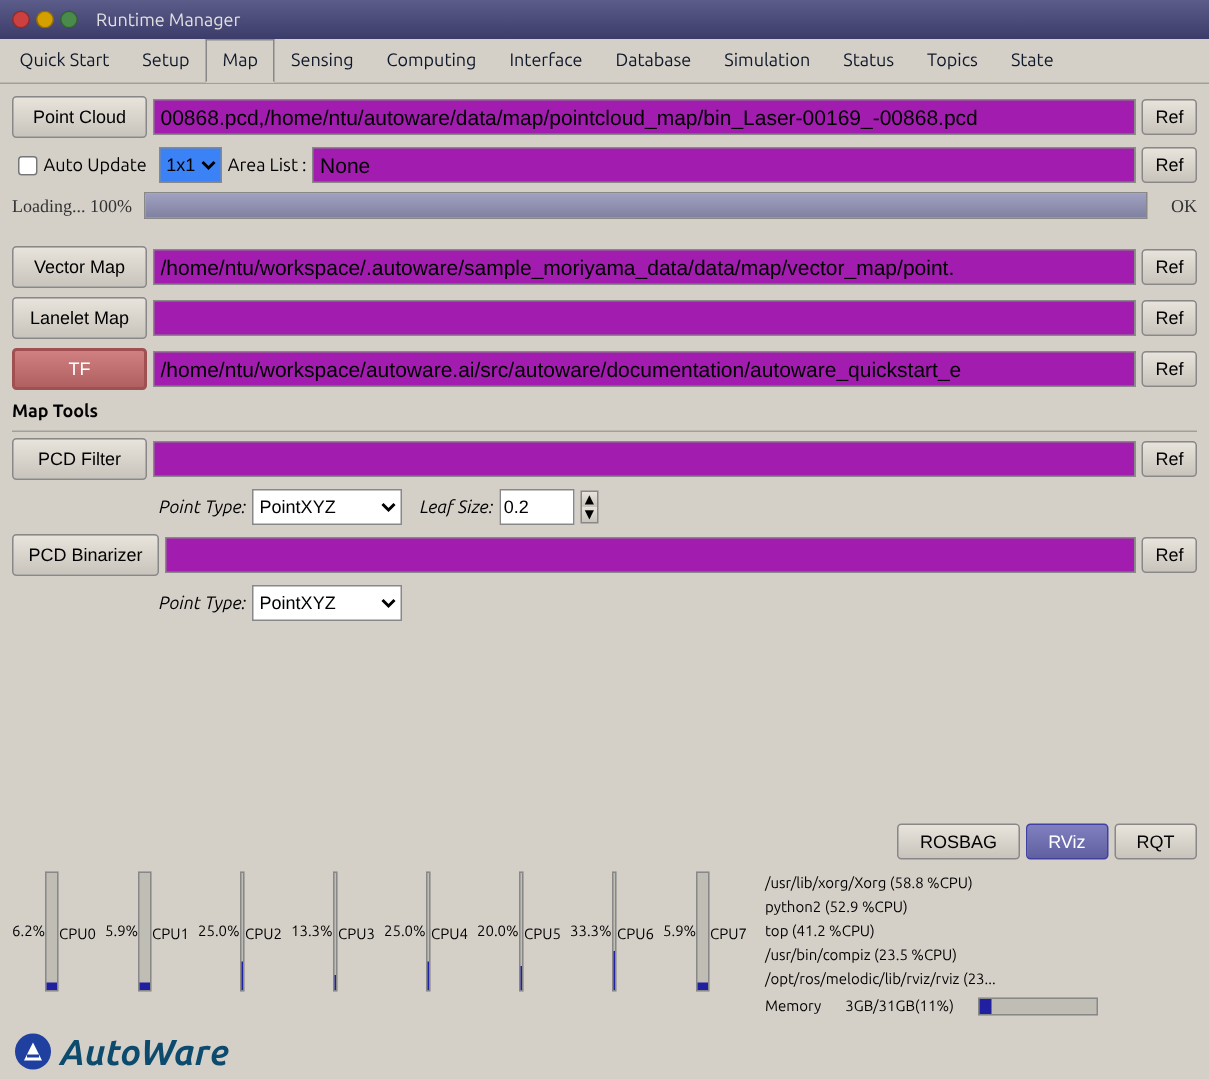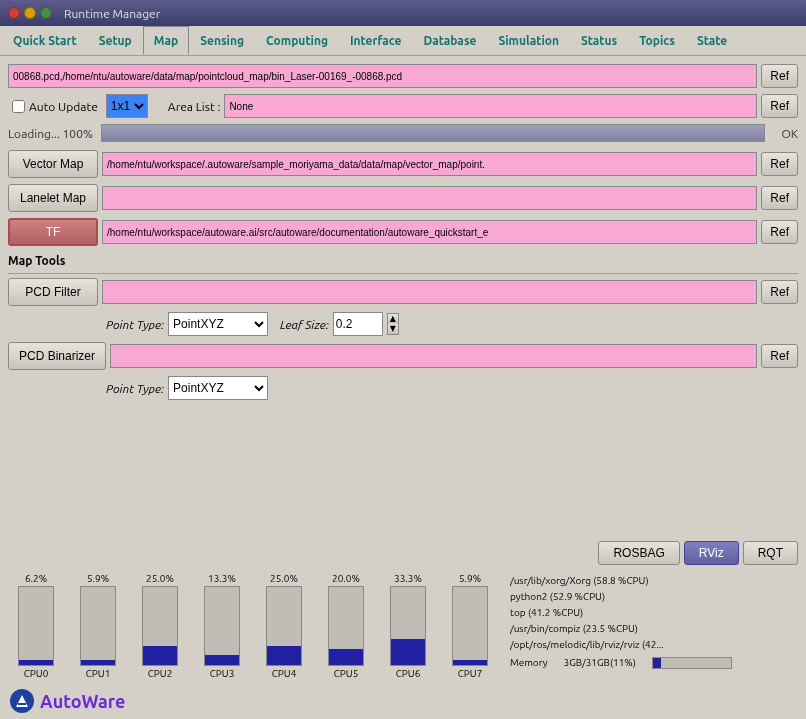--- a/index.html
+++ b/index.html
@@ -39,23 +39,22 @@
       align-items: stretch;
       height: 30px;
       padding: 0 2px;
     }
     .menu-item {
       padding: 4px 10px;
       cursor: pointer;
       display: flex;
       align-items: center;
       font-size: 12px;
-      color: #0f766e;
+      color: #0f172a;
       border: 1px solid transparent;
-      font-weight: bold;
     }
     .menu-item.active {
       background: #d4d0c8;
       border: 1px solid #888;
       border-bottom: 1px solid #d4d0c8;
     }
     .main-content {
       background: #d4d0c8;
       padding: 8px;
     }
@@ -78,39 +77,40 @@
     }
     .btn-red {
       background: linear-gradient(to bottom, #d08080, #b06060);
       color: white;
       border: 2px solid #a05050;
     }
     .text-field {
       flex: 1;
       height: 24px;
       border: 1px solid #888;
-      background: #f9a8d4;
+      background: #a21caf;
       padding: 2px 4px;
-      font-size: 10px;
+      font-size: 14px;
       overflow: hidden;
     }
     .ref-btn {
       background: linear-gradient(to bottom, #e8e4dc, #c8c4bc);
       border: 1px solid #888;
       border-radius: 3px;
       padding: 2px 8px;
       cursor: pointer;
       font-size: 12px;
       height: 24px;
     }
     .progress-row {
       display: flex;
       align-items: center;
-      margin-bottom: 8px;
+      margin-bottom: 18px;
       gap: 8px;
+      font-family: Liberation Serif, serif;
     }
     .progress-bar-container {
       flex: 1;
       height: 18px;
       background: #b0b0b0;
       border: 1px solid #888;
     }
     .progress-bar-fill {
       height: 100%;
       background: linear-gradient(to bottom, #a0a0c0, #8080a0);
@@ -151,21 +151,21 @@
       cursor: pointer;
       font-size: 12px;
     }
     .bottom-btn.active {
       background: linear-gradient(to bottom, #8080c0, #6060a0);
       color: white;
       border: 1px solid #4040a0;
     }
     .cpu-item {
       display: flex;
-      flex-direction: column;
+      flex-direction: row;
       align-items: center;
       width: 56px;
     }
     .cpu-percent { font-size: 10px; margin-bottom: 2px; }
     .cpu-bar-outer {
       width: 36px;
       height: 80px;
       background: #c0bdb5;
       border: 1px solid #888;
       display: flex;
@@ -203,23 +203,24 @@
     .autoware-logo {
       display: flex;
       align-items: center;
       gap: 4px;
     }
     .logo-icon {
       width: 28px;
       height: 28px;
     }
     .logo-text {
-      font-size: 18px;
+      font-size: 24px;
       font-weight: bold;
-      color: #6d28d9;
+      color: #0c4a6e;
+      font-style: italic;
     }
     .separator {
       height: 1px;
       background: #a0a098;
       margin: 4px 0;
     }
     .map-tools-label {
       font-size: 12px;
       font-weight: bold;
       padding: 2px 0;
@@ -255,31 +256,32 @@
   <div class="menu-item">Database</div>
   <div class="menu-item">Simulation</div>
   <div class="menu-item">Status</div>
   <div class="menu-item">Topics</div>
   <div class="menu-item">State</div>
 </div>
 
 <div class="main-content">
 
   <div class="row">
+    <button class="btn">Point Cloud</button>
     <input type="text" class="text-field" value="00868.pcd,/home/ntu/autoware/data/map/pointcloud_map/bin_Laser-00169_-00868.pcd" style="">
     <button class="ref-btn">Ref</button>
   </div>
 
   <div class="row">
     <input type="checkbox" style="margin-left: 4px;">
     <span>Auto Update</span>
     <select style="height:24px;font-size:12px;border:1px solid #888;background:#3b82f6;margin-left:4px;">
       <option>1x1</option>
     </select>
-    <span style="margin-left:16px;">Area List :</span>
+    <span style="margin-left:0;">Area List :</span>
     <input type="text" class="text-field" style="flex: 1 1 0%;" value="None">
     <button class="ref-btn">Ref</button>
   </div>
 
   <div class="progress-row">
     <span class="loading-text">
       <span>Loading...</span>&nbsp;<span>100%</span>
     </span>
     <div class="progress-bar-container">
       <div class="progress-bar-fill" style="width:100%;"></div>
@@ -414,21 +416,21 @@
         </div>
         <span class="cpu-label">CPU7</span>
       </div>
     </div>
 
     <div class="info-panel">
       <div>/usr/lib/xorg/Xorg (58.8 %CPU)</div>
       <div>python2 (52.9 %CPU)</div>
       <div>top (41.2 %CPU)</div>
       <div>/usr/bin/compiz (23.5 %CPU)</div>
-      <div>/opt/ros/melodic/lib/rviz/rviz (42...</div>
+      <div>/opt/ros/melodic/lib/rviz/rviz (23...</div>
 
       <div style="display:flex;align-items:center;gap:16px;margin-top:2px;">
         <span>Memory</span>
         <span>3GB/31GB(11%)</span>
         <div class="memory-bar-outer">
           <div class="memory-bar-inner" style="width:11%;"></div>
         </div>
       </div>
     </div>
   </div>

